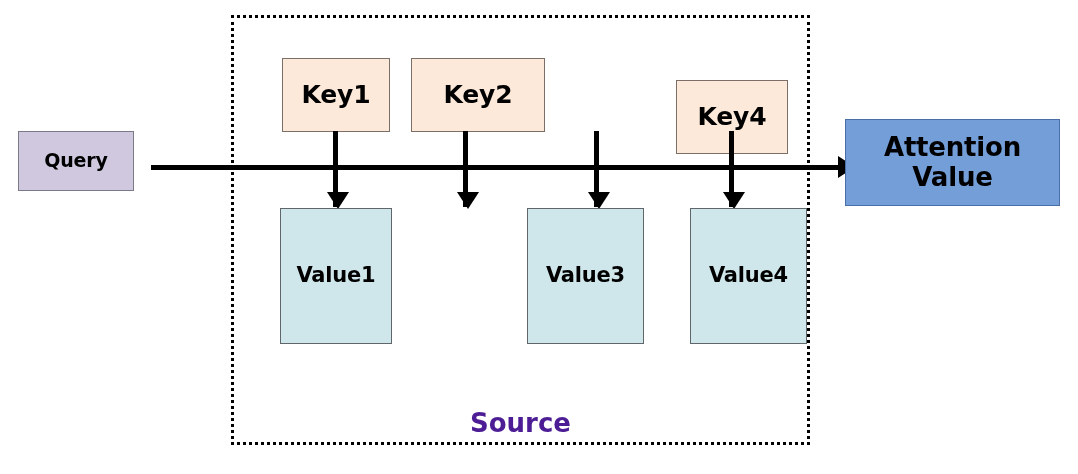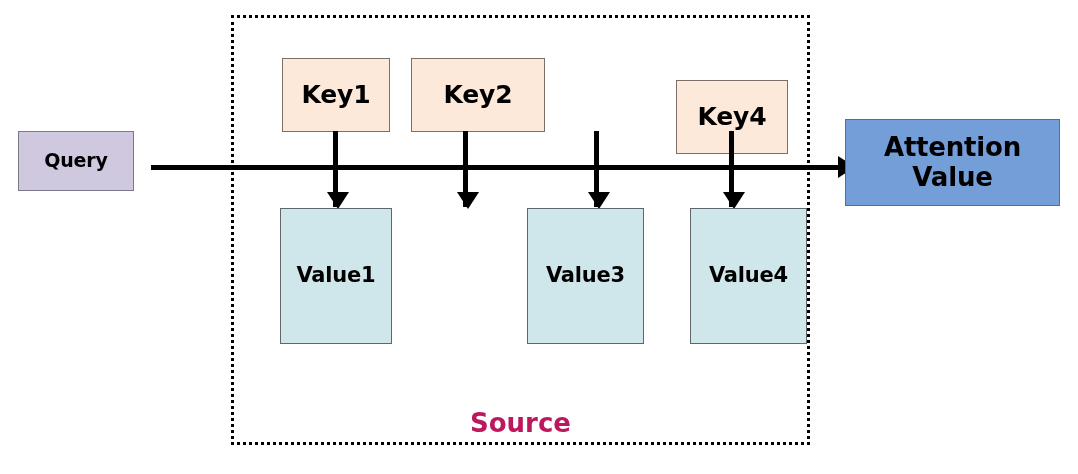--- a/index.html
+++ b/index.html
@@ -82,21 +82,21 @@
     pointer-events: none;
   }
   #source-label {
     position: absolute;
     left: 231px;
     top: 408px;
     width: 579px;
     text-align: center;
     font-size: 26px;
     font-weight: bold;
-    color: #be185d;
+    color: #4c1d95;
   }
   
   .vline {
     position: absolute;
     width: 5px;
     background: #000000;
   }
   .hline {
     position: absolute;
     height: 5px;

